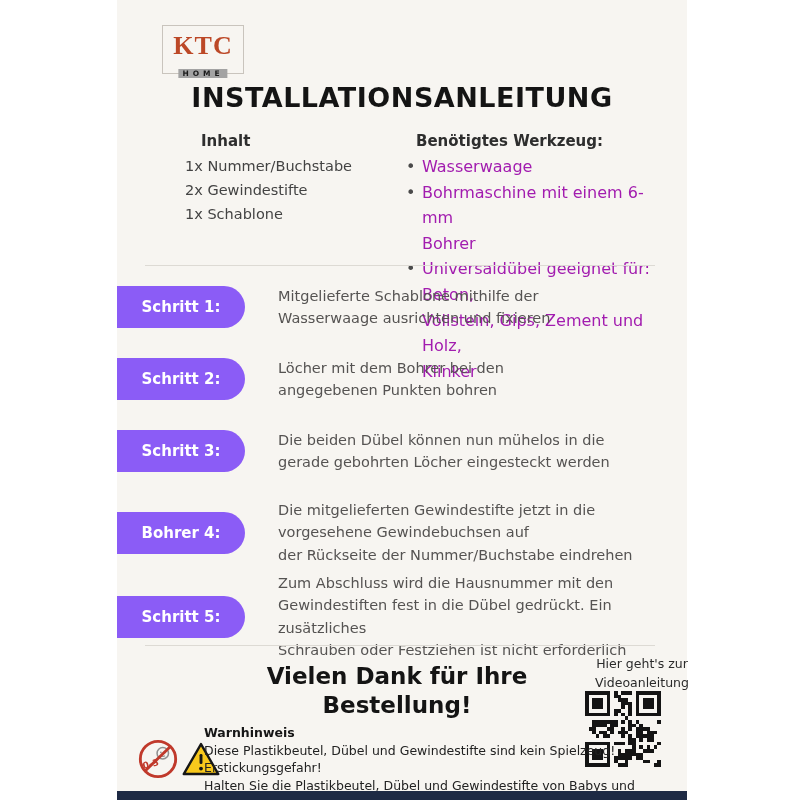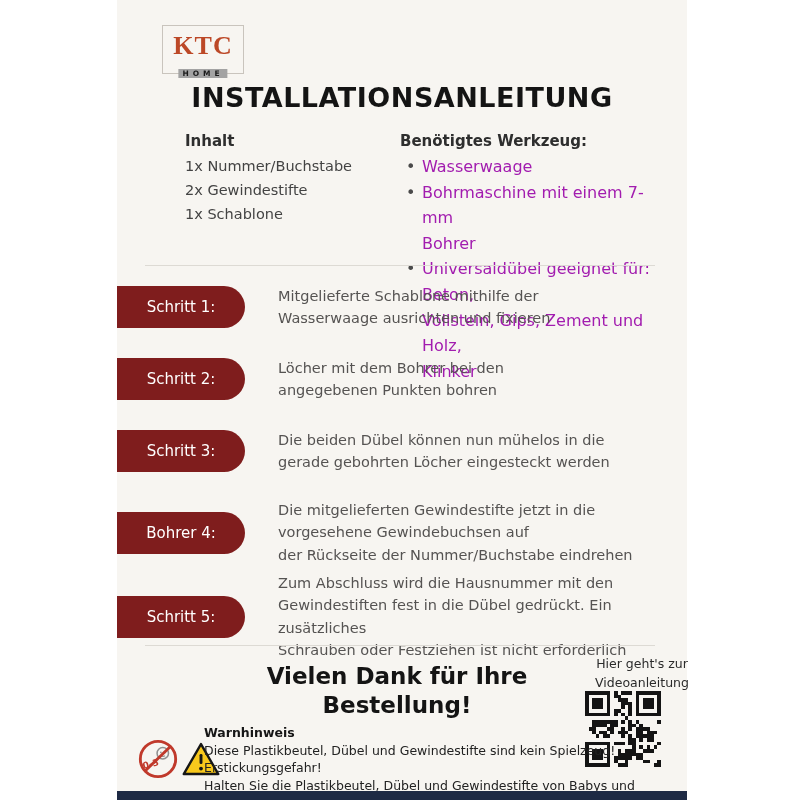--- a/index.html
+++ b/index.html
@@ -31,21 +31,21 @@
     font-size:7.5px;font-weight:700;letter-spacing:4px;color:#1a1a1a;
     background:#a3a3a3;padding:0 4px;white-space:nowrap;
   }
   
   .title{
     position:absolute;left:0;top:82px;width:100%;
     margin:0;text-align:center;
     font-size:27px;font-weight:800;letter-spacing:.5px;color:#141414;
   }
   
-  .col-heading{font-size:15px;font-weight:700;color:#2e2e2e;margin:0 0 4px 0;}
+  .col-heading{font-size:15px;font-weight:700;color:#2e2e2e;margin:0 0 4px 16px;}
   .contents{position:absolute;left:68px;top:132px;width:210px;}
   .contents ul,.tools ul{list-style:none;margin:0;padding:0;}
   .contents li{
     font-size:14.5px;color:#434343;line-height:1.66;
   }
   .tools{position:absolute;left:283px;top:132px;width:250px;}
   .tools li{
     font-size:16px;color:#a21caf;line-height:1.6;
     padding-left:22px;position:relative;white-space:pre-line;
   }
@@ -53,22 +53,22 @@
     content:"•";position:absolute;left:6px;top:0;color:#4a4a4a;
   }
   
   .divider{position:absolute;left:28px;width:510px;height:1px;background:#dddad4;}
   .divider-top{top:265px;}
   .divider-bottom{top:645px;}
   
   .step-row{position:absolute;left:0;display:flex;align-items:center;}
   .step-pill{
     flex:0 0 auto;width:128px;height:42px;
-    background:#7f1d1d;border-radius:0 21px 21px 0;
-    color:#ffffff;font-size:15px;font-weight:400;
+    background:#8b5cf6;border-radius:0 21px 21px 0;
+    color:#ffffff;font-size:15px;font-weight:700;
     display:flex;align-items:center;justify-content:center;
   }
   .step-text{
     margin-left:33px;width:400px;
     font-size:14.5px;line-height:1.55;color:#555352;
     white-space:pre-line;
   }
   
   .thanks{
     position:absolute;left:90px;top:662px;width:380px;
@@ -112,21 +112,21 @@
       <li>1x Nummer/Buchstabe</li>
       <li>2x Gewindestifte</li>
       <li>1x Schablone</li>
     </ul>
   </div>
 
   <div class="tools">
     <p class="col-heading">Benötigtes Werkzeug:</p>
     <ul>
       <li>Wasserwaage</li>
-      <li>Bohrmaschine mit einem 7-mm
+      <li>Bohrmaschine mit einem 6-mm
 Bohrer</li>
       <li>Universaldübel geeignet für: Beton,
 Vollstein, Gips, Zement und Holz,
 Klinker</li>
     </ul>
   </div>
 
   <div class="divider divider-top"></div>
 
   <div class="step-row" style="top:285px;">

